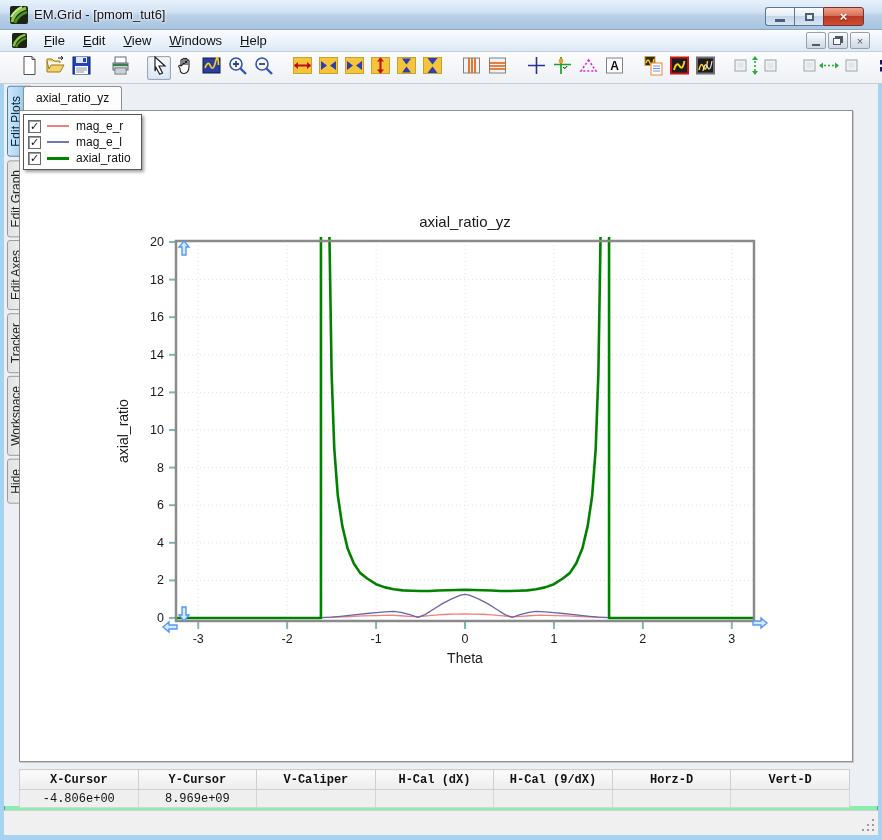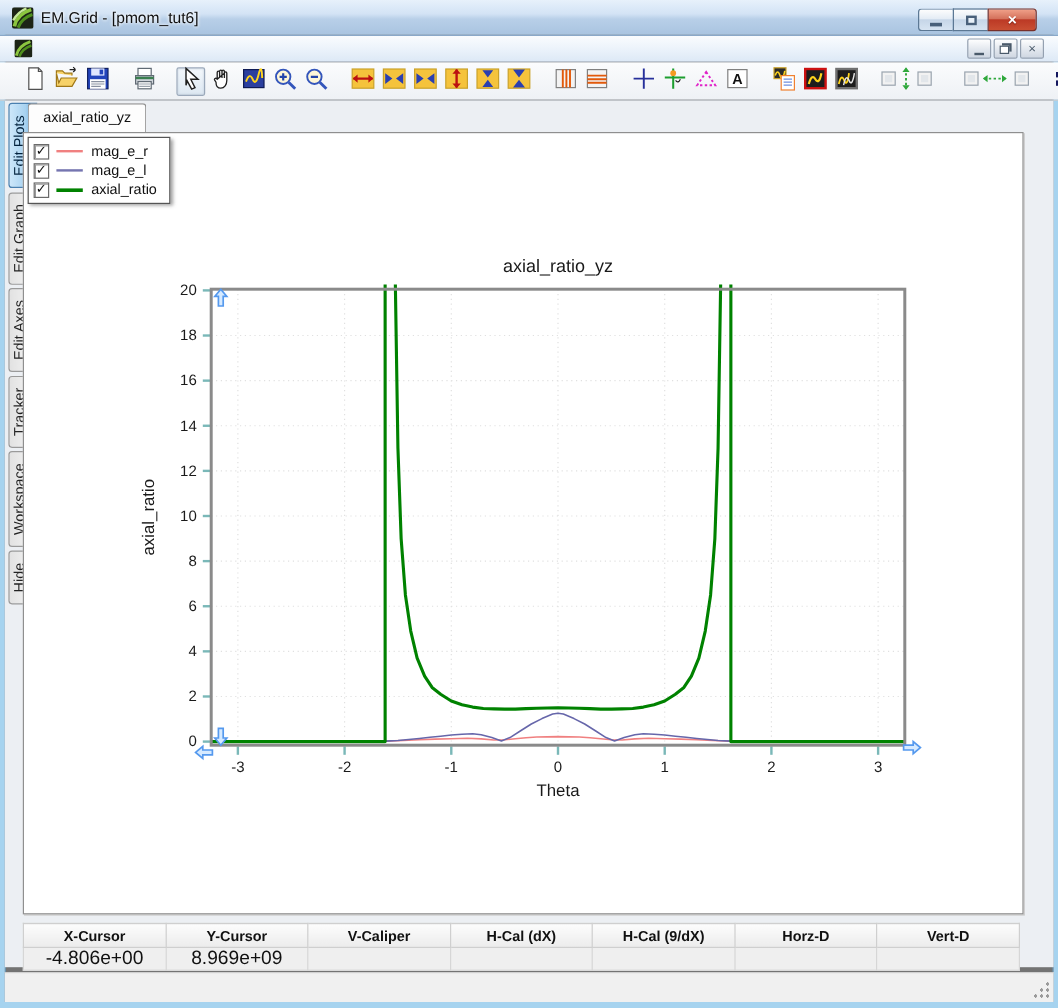--- a/index.html
+++ b/index.html
@@ -1,19 +1,19 @@
 <!DOCTYPE html>
 <html><head>
 <meta charset="utf-8">
 <style>
   * { margin:0; padding:0; box-sizing:border-box; }
   html,body { width:882px; height:840px; font-family:"Liberation Sans", sans-serif; background:#e8eef5; overflow:hidden; }
   .window { position:absolute; left:0; top:0; width:882px; height:840px;
     border:4px solid #a6d3ef; border-top:none; border-bottom:5px solid #a6d3ef;
-    background:#737373; box-shadow: inset 0 0 0 1px #6b93ad; }
+    background:#86efac; box-shadow: inset 0 0 0 1px #6b93ad; }
   
   .titlebar { position:absolute; left:-4px; top:0; width:882px; height:30px;
     background:linear-gradient(#e7f1fb 0%, #d3e3f5 40%, #b8cfe8 55%, #a9c4e0 100%);
     border-bottom:1px solid #8aa8c8; display:flex; align-items:center; }
   .app-icon { width:18px; height:18px; margin:0 6px 0 10px; }
   .title-text { font-size:13px; color:#111; text-shadow:0 0 3px #fff, 0 0 3px #fff; }
   .tb-buttons { position:absolute; right:18px; top:7px; display:flex; }
   .tb-btn { width:29px; height:19px; border:1px solid #5c7894; border-right:none;
     background:linear-gradient(#fdfdfd,#e4ecf5 45%,#c6d6e8 50%,#d7e4f2);
     display:flex; align-items:center; justify-content:center; }
@@ -64,24 +64,24 @@
   .legend { position:absolute; left:3px; top:3px; background:#fff; border:1px solid #555;
     box-shadow:2px 2px 3px rgba(80,80,80,.55); padding:3px 10px 3px 4px; z-index:5; }
   .legend-row { display:flex; align-items:center; height:16px; }
   .lg-check { width:13px; height:13px; border:1px solid #6a6a6a; background:#fff;
     box-shadow:inset 1px 1px 0 #9a9a9a; font-size:11px; line-height:11px; text-align:center;
     color:#111; margin-right:6px; }
   .lg-line { width:22px; height:0; border-top-style:solid; margin-right:7px; }
   .lg-label { font-size:12px; color:#111; }
   
   .status-table { width:831px; margin:7px 0 0 0; border-collapse:collapse; table-layout:fixed;
-    border:1px solid #b0b0b0; background:#f2f2f2; }
+    border:1px solid #b0b0b0; background:#f2f2f2;font-family:Liberation Mono, monospace; }
   .status-table th { font-size:12px; font-weight:bold; color:#111; height:20px;
     background:linear-gradient(#fcfcfc,#ececec); border:1px solid #cfcfcf; }
-  .status-table td { font-size:16px; color:#111; height:18px; text-align:center;
+  .status-table td { font-size:12px; color:#111; height:18px; text-align:center;
     background:#efefef; border:1px solid #d6d6d6; }
   
   .bottomstrip { position:absolute; left:0; bottom:0; width:874px; height:25px;
     background:#f0f0f0; border-top:1px solid #d0d0d0; }
   .grip { position:absolute; right:3px; bottom:3px; width:14px; height:14px;
     background:
       radial-gradient(circle at 12px 12px,#9a9a9a 1.3px,transparent 1.5px),
       radial-gradient(circle at 12px 7px,#9a9a9a 1.3px,transparent 1.5px),
       radial-gradient(circle at 7px 12px,#9a9a9a 1.3px,transparent 1.5px),
       radial-gradient(circle at 12px 2px,#9a9a9a 1.3px,transparent 1.5px),
@@ -114,20 +114,27 @@
         </div>
     </div>
   </div>
 
   <div class="menubar">
     <svg class="menu-appicon" viewBox="0 0 18 18">
       <rect x="0" y="0" width="18" height="18" rx="2" fill="#1c2416"></rect>
       <path d="M2 16 Q4 6 16 2" stroke="#8cc63f" stroke-width="3" fill="none"></path>
       <path d="M5 17 Q8 9 17 6" stroke="#4e8f1d" stroke-width="2.6" fill="none"></path>
     </svg>
+    <div id="menu-items" style="display:flex;">
+        <div class="menu-item"><u>F</u>ile</div>
+        <div class="menu-item"><u>E</u>dit</div>
+        <div class="menu-item"><u>V</u>iew</div>
+        <div class="menu-item"><u>W</u>indows</div>
+        <div class="menu-item"><u>H</u>elp</div>
+      </div>
     <div class="mdi-buttons">
       <div class="mdi-btn">
           <div class="glyph-min2"></div>
         </div>
       <div class="mdi-btn">
           <div class="glyph-restore2"></div>
         </div>
       <div class="mdi-btn">
           <span>×</span>
         </div>

